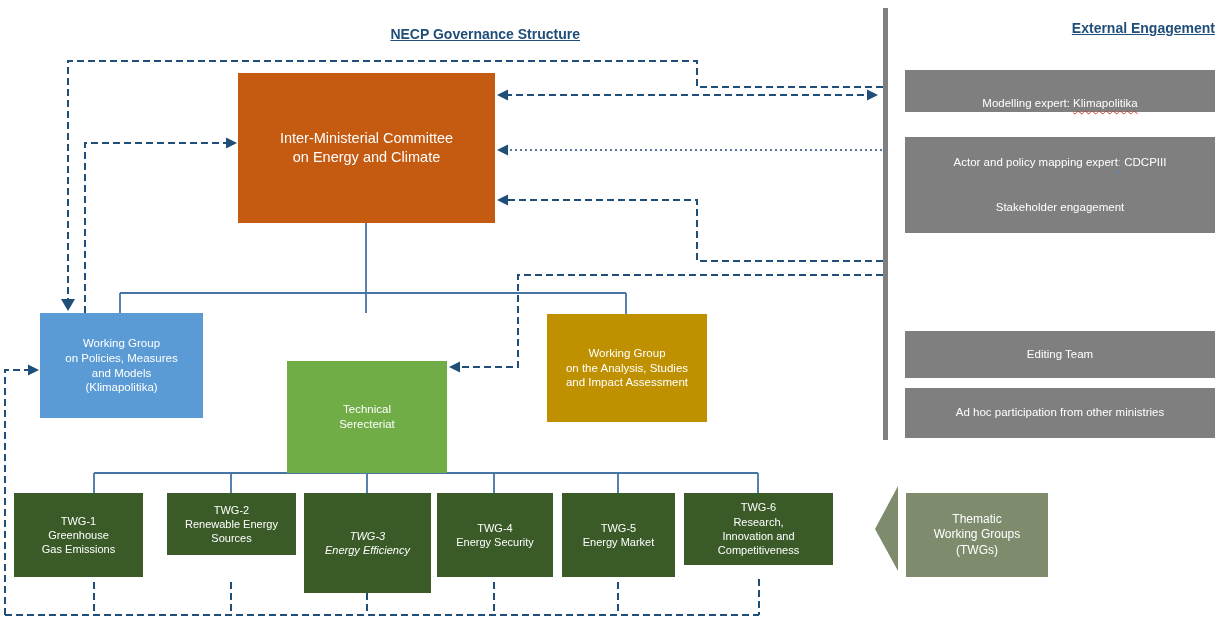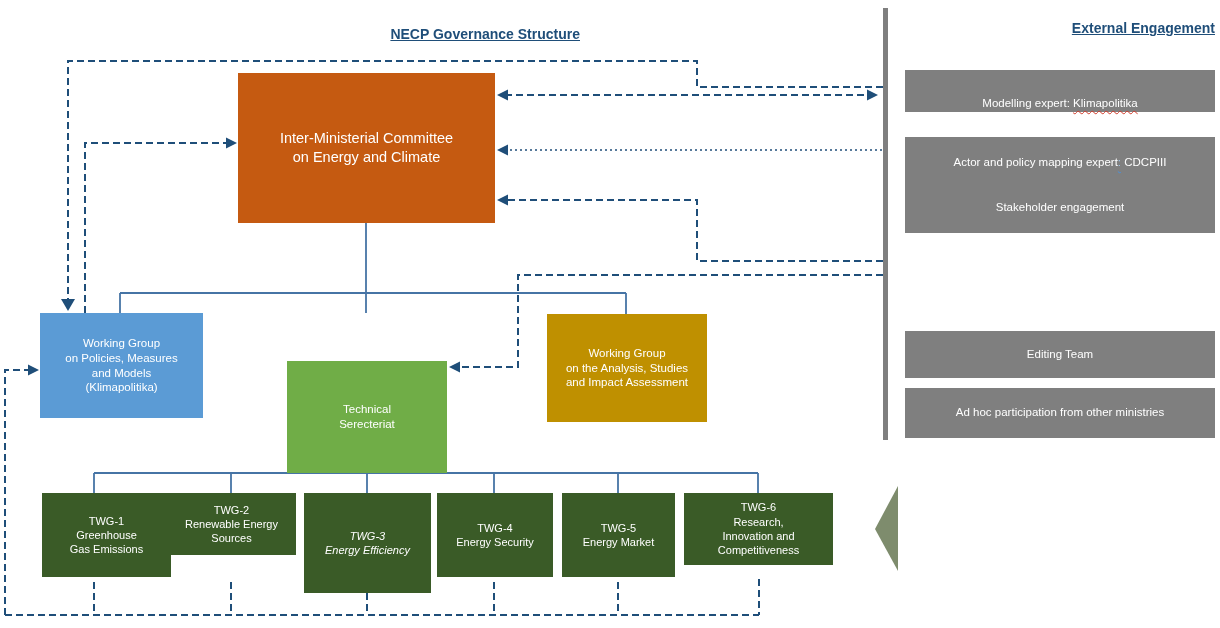--- a/index.html
+++ b/index.html
@@ -111,21 +111,21 @@
     <span>Technical
 Serecteriat</span>
   </div>
 
   <div class="box box-gold" style="left:547px;top:314px;width:160px;height:108px;">
     <span>Working Group
 on the Analysis, Studies
 and Impact Assessment</span>
   </div>
 
-  <div class="box box-twg" style="left:42px;top:493px;width:129px;height:84px;">
+  <div class="box box-twg" style="left:14px;top:493px;width:129px;height:84px;">
     <span>TWG-1
 Greenhouse
 Gas Emissions</span>
   </div>
   <div class="box box-twg" style="left:167px;top:493px;width:129px;height:62px;">
     <span>TWG-2
 Renewable Energy
 Sources</span>
   </div>
   <div class="box box-twg" style="left:304px;top:493px;width:127px;height:100px;font-style:italic;">
@@ -140,20 +140,25 @@
     <span>TWG-5
 Energy Market</span>
   </div>
   <div class="box box-twg" style="left:684px;top:493px;width:149px;height:72px;">
     <span>TWG-6
 Research,
 Innovation and
 Competitiveness</span>
   </div>
 
+  <div class="box box-thematic" style="left:906px;top:493px;width:142px;height:84px;">
+    <span>Thematic
+Working Groups
+(TWGs)</span>
+  </div>
 
   <div class="divider"></div>
 
   <div class="ext-box" style="top:70px;height:42px;align-items:flex-end;">
     <span><span>Modelling expert: </span><span class="wavy-red">Klimapolitika</span><span></span></span>
   </div>
 
   <div class="ext-box" style="top:137px;height:52px;">
     <span><span>Actor and policy mapping expert</span><span class="wavy-blue">:</span><span> CDCPIII</span></span>
   </div>

